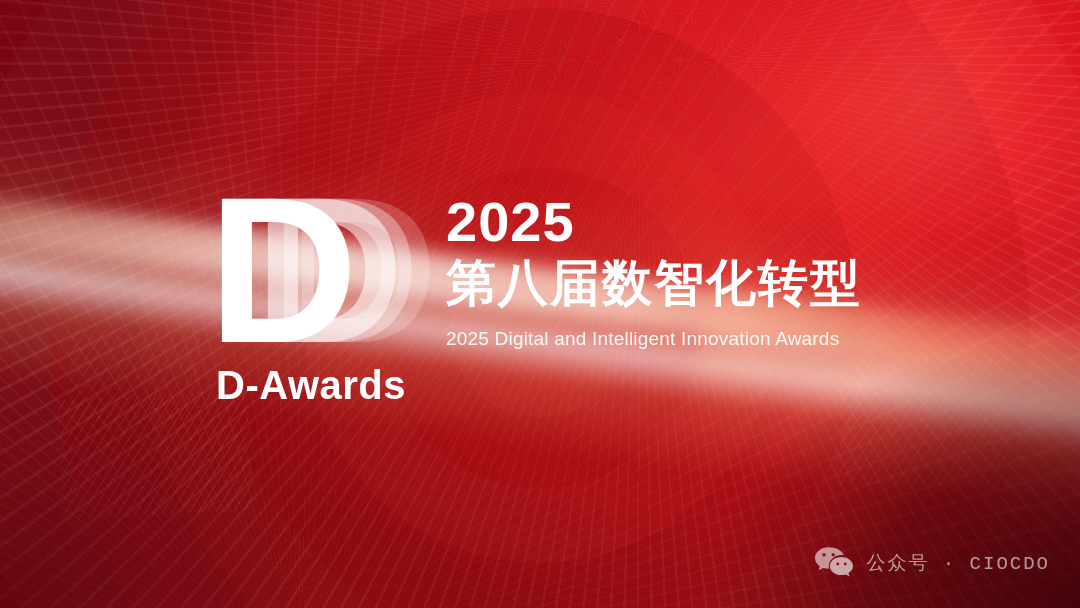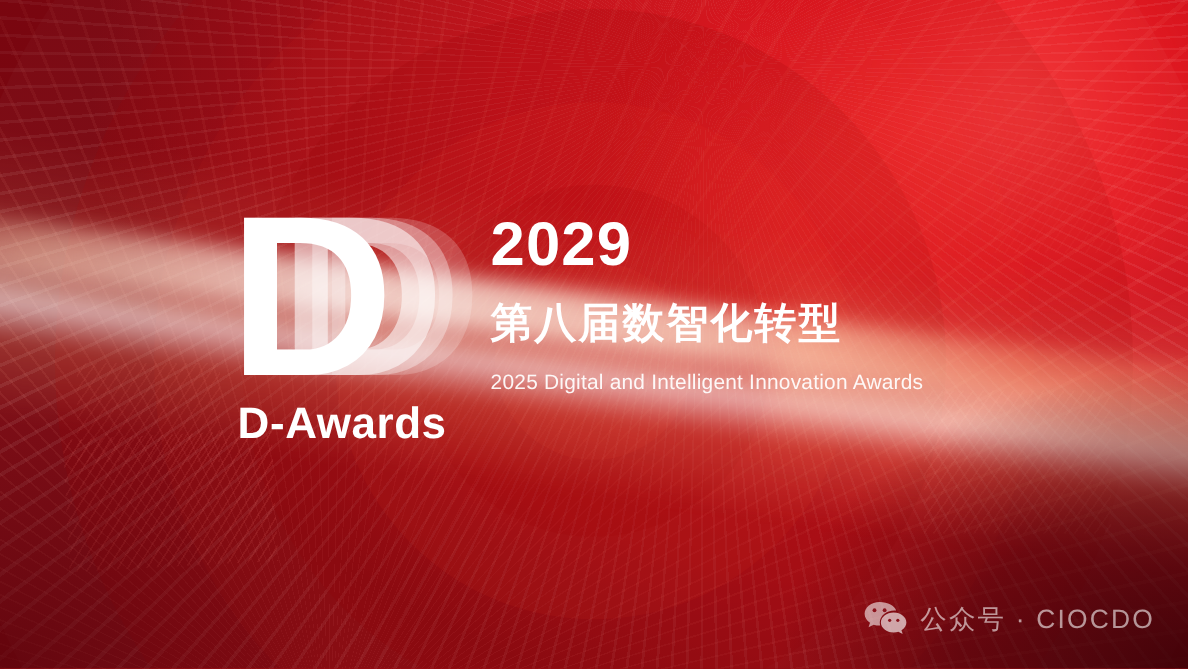--- a/index.html
+++ b/index.html
@@ -254,26 +254,26 @@
     width: 470px;
   }
   .year {
     font-size: 56px;
     font-weight: bold;
     color: #ffffff;
     line-height: 60px;
     letter-spacing: 1px;
   }
   .title-cn {
-    font-size: 38px;
+    font-size: 50px;
     font-weight: bold;
     color: #ffffff;
     line-height: 54px;
     letter-spacing: 2px;
-    margin-top: 14px;
+    margin-top: 4px;
     font-family: "DejaVu Sans", "Liberation Sans", sans-serif;
   }
   .subtitle-en {
     margin-top: 18px;
     font-size: 19px;
     color: rgba(255,255,255,0.93);
     letter-spacing: 0.2px;
     font-weight: normal;
   }
 
@@ -288,24 +288,24 @@
     opacity: 0.72;
   }
   .wechat-icon {
     width: 40px;
     height: 34px;
     position: relative;
     flex: 0 0 auto;
   }
   .wm-text {
     color: rgba(255,255,255,0.80);
-    font-size: 24px;
+    font-size: 19px;
     letter-spacing: 2px;
     white-space: nowrap;
-    font-family: Liberation Sans, sans-serif;
+    font-family: Liberation Mono, monospace;
   }
 </style>
 </head>
 <body>
 
 <div class="poster">
 
   <div class="bg-layer bg-base"></div>
 
   <div class="bg-layer">
@@ -353,21 +353,21 @@
         <div class="d-glyph d-ghost-2">D</div>
         <div class="d-glyph d-ghost-1">D</div>
         <div class="d-glyph">D</div>
       </div>
       <div class="logo-word">
         <span class="b">D</span><span class="l">-Awards</span>
       </div>
     </div>
 
     <div class="headline">
-      <div class="year">2029</div>
+      <div class="year">2025</div>
       <div class="title-cn">第八届数智化转型</div>
       <div class="subtitle-en">2025 Digital and Intelligent Innovation Awards</div>
     </div>
 
     <div class="watermark">
       <span class="wechat-icon">
         <svg viewBox="0 0 40 34" width="40" height="34" aria-hidden="true">
           <path d="M14.6 1.2C7.1 1.2 1.0 6.0 1.0 11.9c0 3.3 1.9 6.3 4.9 8.3l-1.3 4.0 4.6-2.3c1.7.5 3.5.8 5.4.8h.6c-.3-.9-.4-1.8-.4-2.8 0-6.1 6.0-11.0 13.4-11.0.5 0 1.0 0 1.5.1C28.4 4.6 22.2 1.2 14.6 1.2z" fill="rgba(255,255,255,0.78)"></path>
           <circle cx="10.0" cy="8.8" r="1.75" fill="#8e1620"></circle>
           <circle cx="19.2" cy="8.8" r="1.75" fill="#8e1620"></circle>

